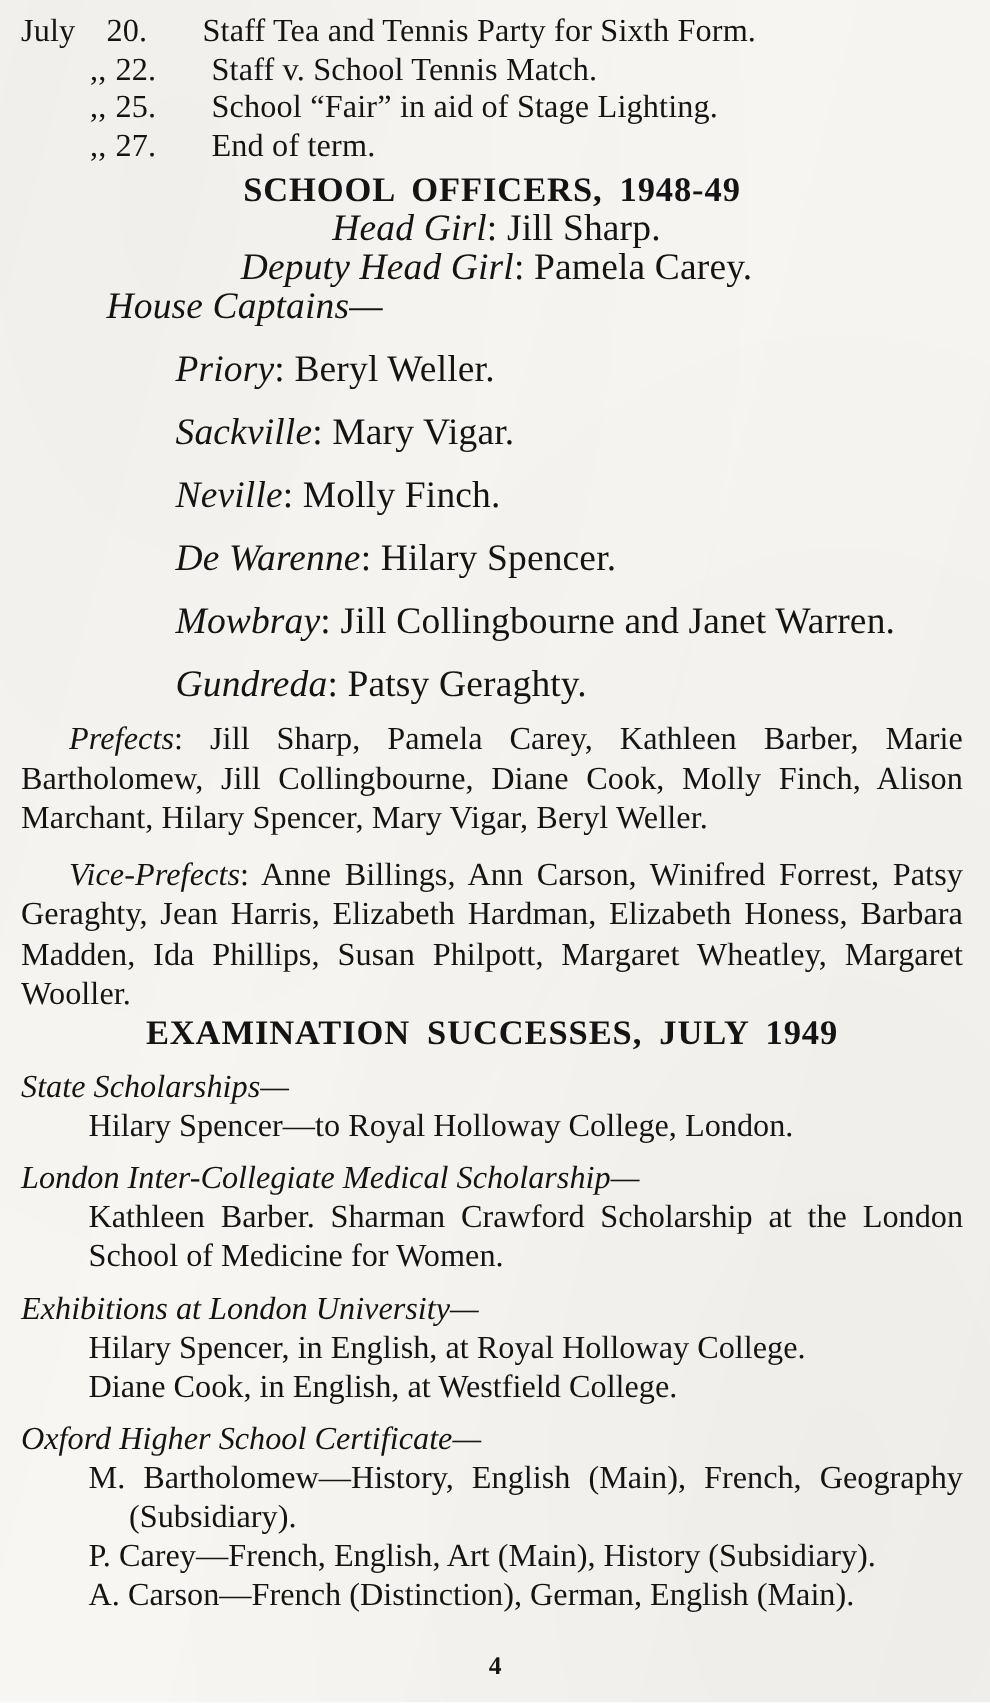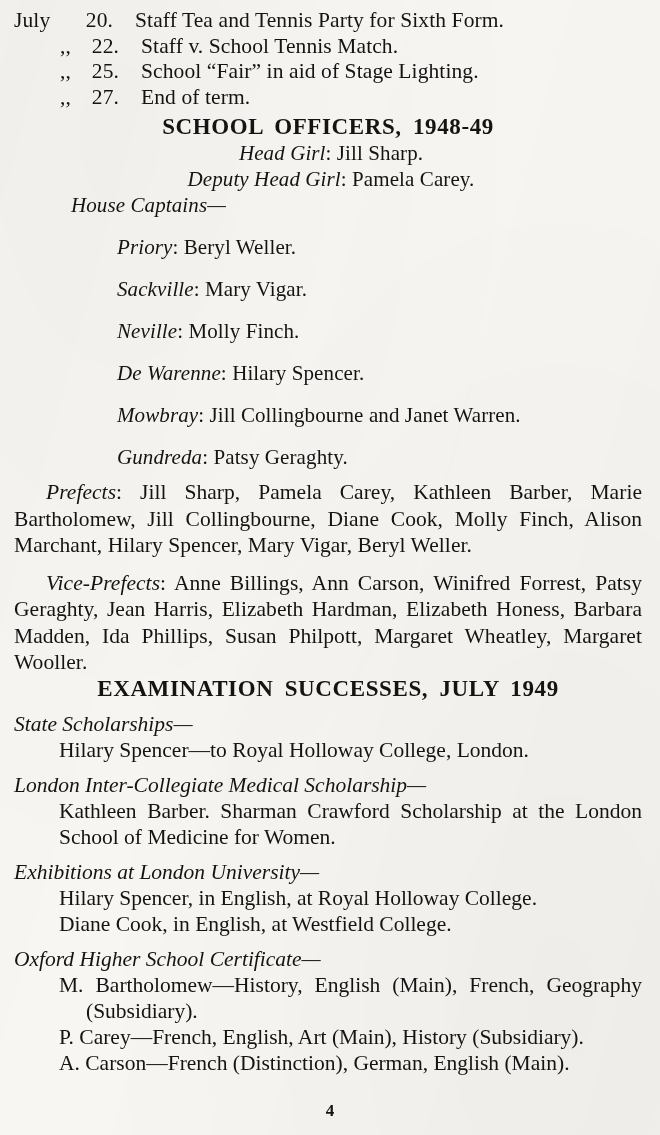--- a/index.html
+++ b/index.html
@@ -54,21 +54,21 @@
     width: 57px;
     text-align: left;
     flex: 0 0 57px;
   }
   .cal-month.ditto {
     text-align: right;
     padding-right: 6px;
   }
   .cal-day {
     flex: 0 0 42px;
-    text-align: right;
+    text-align: left;
     padding-right: 0;
   }
   .cal-desc {
     padding-left: 22px;
     white-space: nowrap;
   }
 
   
   h2.section-head {
     font-size: 23px;
@@ -77,21 +77,21 @@
     letter-spacing: 0.6px;
     word-spacing: 5px;
     margin: 0;
     padding: 0;
   }
   .head-officers { margin-top: 34px; margin-bottom: 13px; }
   .head-exams    { margin-top: 41px; margin-bottom: 11px; font-family: Liberation Serif, serif; }
 
   
   .line {
-    font-size: 21px;
+    font-size: 25px;
     line-height: 26px;
     letter-spacing: 0.1px;
   }
   .lbl { font-style: italic; }
   .center-line { text-align: center; padding-left: 6px; }
   .ind-1  { padding-left: 57px; }
   .ind-2  { padding-left: 103px; margin-top: 16px; }
 
   
   .para {

